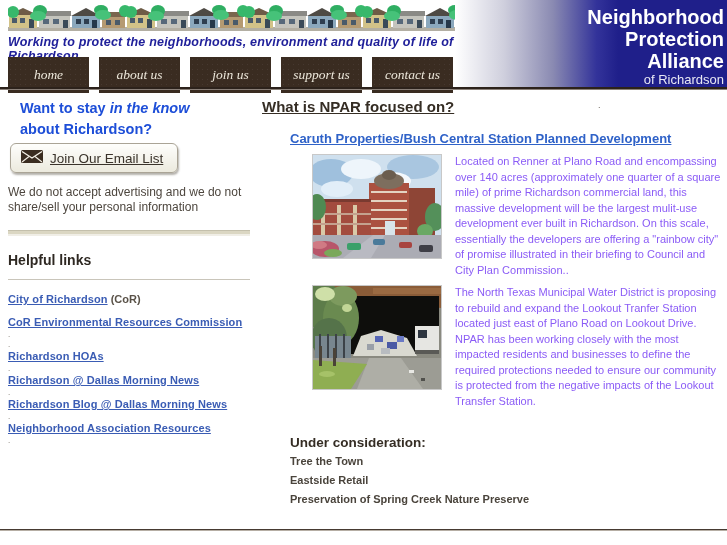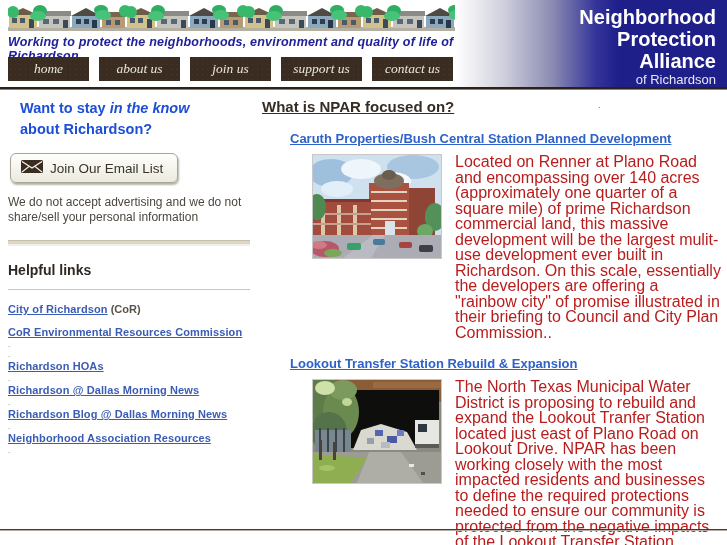--- a/index.html
+++ b/index.html
@@ -6,61 +6,61 @@
   html,body { background:#fff; }
   body { font-family:"Liberation Sans","DejaVu Sans",sans-serif; }
   #page { position:relative; width:727px; height:545px; background:#fff; overflow:hidden; margin:0 auto; }
 
   
   .banner { position:absolute; left:8px; top:5px; width:472px; height:26px; }
   .tagline { position:absolute; left:8px; top:35px; width:474px;
              font-size:12.5px; font-weight:bold; font-style:italic; color:#20209a; letter-spacing:0.2px; }
   .hdr-right { position:absolute; left:455px; top:0; width:272px; height:87px;
                background:linear-gradient(90deg,#ffffff 0%,#cfcfdd 18%,#8a8ab2 36%,#33339a 52%,#1f1f8a 60%,#1f1f8a 100%);
-               text-align:right; padding:6px 11px 0 0; }
+               text-align:right; padding:6px 3px 0 0; }
   .hdr-right .big { font-size:20px; font-weight:bold; color:#ffffff; line-height:22px; }
   .hdr-right .small { font-size:13px; color:#e8e8f4; line-height:16px; }
   .nav { position:absolute; left:8px; top:57px; display:flex; }
-  .nav-btn { width:81px; height:24px; margin-right:10px; background:#3a2c21;
+  .nav-btn { width:81px; height:36px; margin-right:10px; background:#3a2c21;
              color:#ece7da; font-family:"Liberation Serif","DejaVu Serif",serif;
              font-style:italic; font-size:13.5px; display:flex; align-items:center; justify-content:center;
              cursor:pointer; background-image:radial-gradient(#463830 9%, transparent 9%); background-size:5px 5px; }
   .hdr-rule { position:absolute; left:0; top:87px; width:727px; height:3px;
               background:#2c221b; border-bottom:1px solid #8a8078; }
 
   
   .sidebar { position:absolute; left:8px; top:98px; width:242px; }
   .sb-head { font-size:14.5px; font-weight:bold; color:#1d4ed8; line-height:21px; padding-left:12px; }
   .sb-head .it { font-style:italic; }
   .sb-desc { margin-top:4px; font-size:12px; color:#4d463e; line-height:15px; }
-  .email-btn { margin-top:13px; margin-left:2px; display:inline-flex; align-items:center; gap:7px;
+  .email-btn { margin-top:3px; margin-left:2px; display:inline-flex; align-items:center; gap:7px;
                padding:6px 14px 6px 10px; font-size:13.5px; color:#3a332b;
                background:linear-gradient(#fefefc,#eceade); border:1px solid #aaa496; border-radius:6px;
-               box-shadow:1px 2px 2px rgba(90,84,70,.45); cursor:pointer; }
+               box-shadow:1px 2px 2px rgba(90,84,70,.45); cursor:pointer;text-decoration:underline; }
   .sb-disc { margin-top:12px; font-size:12px; color:#4d463e; line-height:15px; }
   .sb-bar { margin-top:15px; height:6px; background:#dbd7c3; border-top:1px solid #c4c0ac; border-bottom:2px solid #f0eee6; }
   .sb-links-head { margin-top:16px; font-size:14px; font-weight:bold; color:#2e2822; }
   .sb-thin { margin-top:11px; border-top:1px solid #c9c5ba; }
   .sb-links { margin-top:13px; }
   .sb-link-row { font-size:11px; line-height:13px; }
   .sb-link { color:#3a5cb4; font-weight:bold; text-decoration:underline; cursor:pointer; letter-spacing:0.1px; }
   .sb-suffix { color:#5a5248; font-weight:bold; }
   .sb-dot { font-size:8px; color:#6a6258; line-height:9px; margin:1px 0; }
   .sb-gap { height:10px; }
 
   
   .content { position:absolute; left:262px; top:98px; width:460px; }
   .main-head { font-size:15px; font-weight:bold; color:#352d24;text-decoration:underline; }
   .stray-dot { position:absolute; left:336px; top:2px; font-size:9px; color:#6a6258; }
   .article { margin-top:0; }
   .article-title { margin:16px 0 0 28px; font-size:13px; font-weight:bold; color:#2f62c8;
                    text-decoration:underline; cursor:pointer; display:inline-block; }
   .article-row { display:flex; margin:7px 0 0 50px; }
   .article-img { width:130px; height:105px; border:1px solid #c8c8c8; flex:0 0 auto; }
-  .article-body { margin-left:13px; width:266px; font-size:16px; color:#b91c1c; line-height:15.5px; }
+  .article-body { margin-left:13px; width:266px; font-size:11px; color:#8b5cf6; line-height:15.5px; }
   .consider { margin:26px 0 0 28px; }
   .consider-head { font-size:13.5px; font-weight:bold; color:#352d24; }
   .consider-item { margin-top:4px; font-size:11px; font-weight:bold; color:#4a443c; line-height:15px; }
 
   
   .foot-rule { position:absolute; left:0; top:529px; width:727px; height:2px;
                background:#463a31; border-bottom:1px solid #b6aea4; }
 </style>
 </head>
 <body>
@@ -219,21 +219,20 @@
             <ellipse cx="12" cy="94" rx="14" ry="8" fill="#b8566a"></ellipse>
             <ellipse cx="6" cy="90" rx="8" ry="4" fill="#d07a84"></ellipse>
             <ellipse cx="20" cy="98" rx="9" ry="4" fill="#7aa85a"></ellipse>
           </svg>
         </div>
         <div class="article-body">Located on Renner at Plano Road and encompassing over 140 acres (approximately one quarter of a square mile) of prime Richardson commercial land, this massive development will be the largest mulit-use development ever built in Richardson. On this scale, essentially the developers are offering a "rainbow city" of promise illustrated in their briefing to Council and City Plan Commission..</div>
       </div>
     </div>
 
     <div class="article">
-      <span class="article-title">Lookout Transfer Station Rebuild &amp; Expansion</span>
       <div class="article-row">
         <div class="article-img">
           <svg width="128" height="103" viewBox="0 0 128 103">
             <rect width="128" height="103" fill="#8a8a80"></rect>
 
             <polygon points="0,0 128,0 128,22 40,12 0,18" fill="#8a5c38"></polygon>
             <rect x="60" y="2" width="68" height="6" fill="#9a6a42"></rect>
 
             <rect x="36" y="10" width="90" height="58" fill="#0e0e0c"></rect>
 
@@ -272,18 +271,19 @@
             <rect x="20" y="62" width="3" height="18" fill="#4a4238"></rect>
           </svg>
         </div>
         <div class="article-body">The North Texas Municipal Water District is proposing to rebuild and expand the Lookout Tranfer Station located just east of Plano Road on Lookout Drive. NPAR has been working closely with the most impacted residents and businesses to define the required protections needed to ensure our community is protected from the negative impacts of the Lookout Transfer Station.</div>
       </div>
     </div>
 
     <div class="consider">
       <div class="consider-head">Under consideration:</div>
       <div class="consider-item">Tree the Town</div>
+      <div class="consider-item">Eastside Retail</div>
       <div class="consider-item">Preservation of Spring Creek Nature Preserve</div>
     </div>
   </div>
 
   <div class="foot-rule"></div>
 </div>
 
 </body></html>

